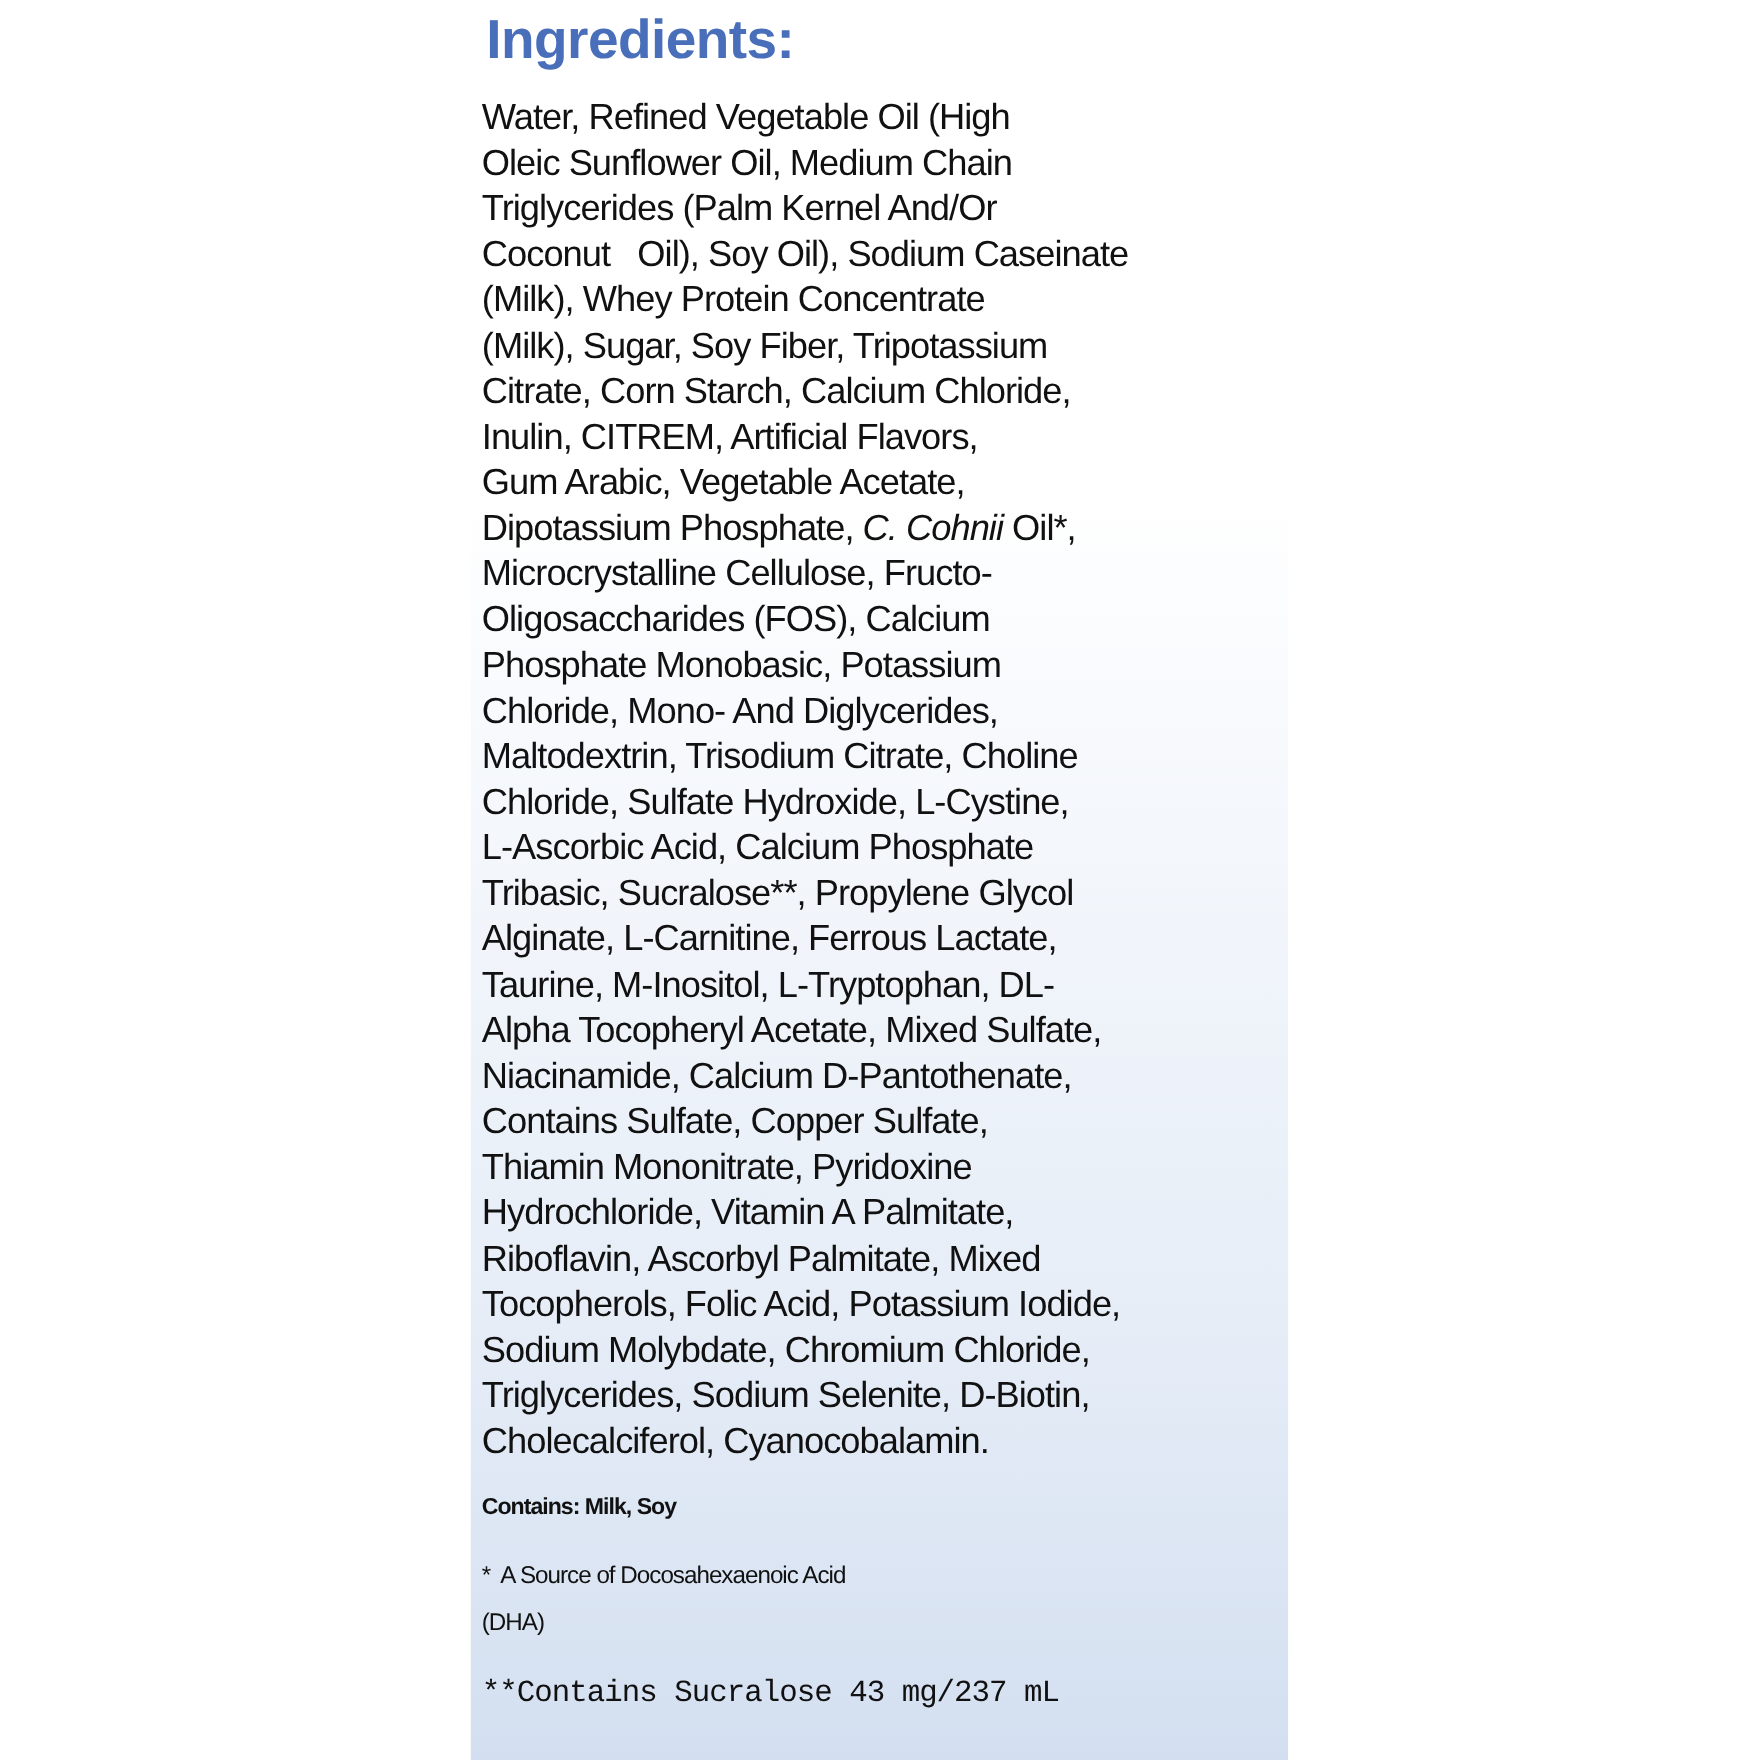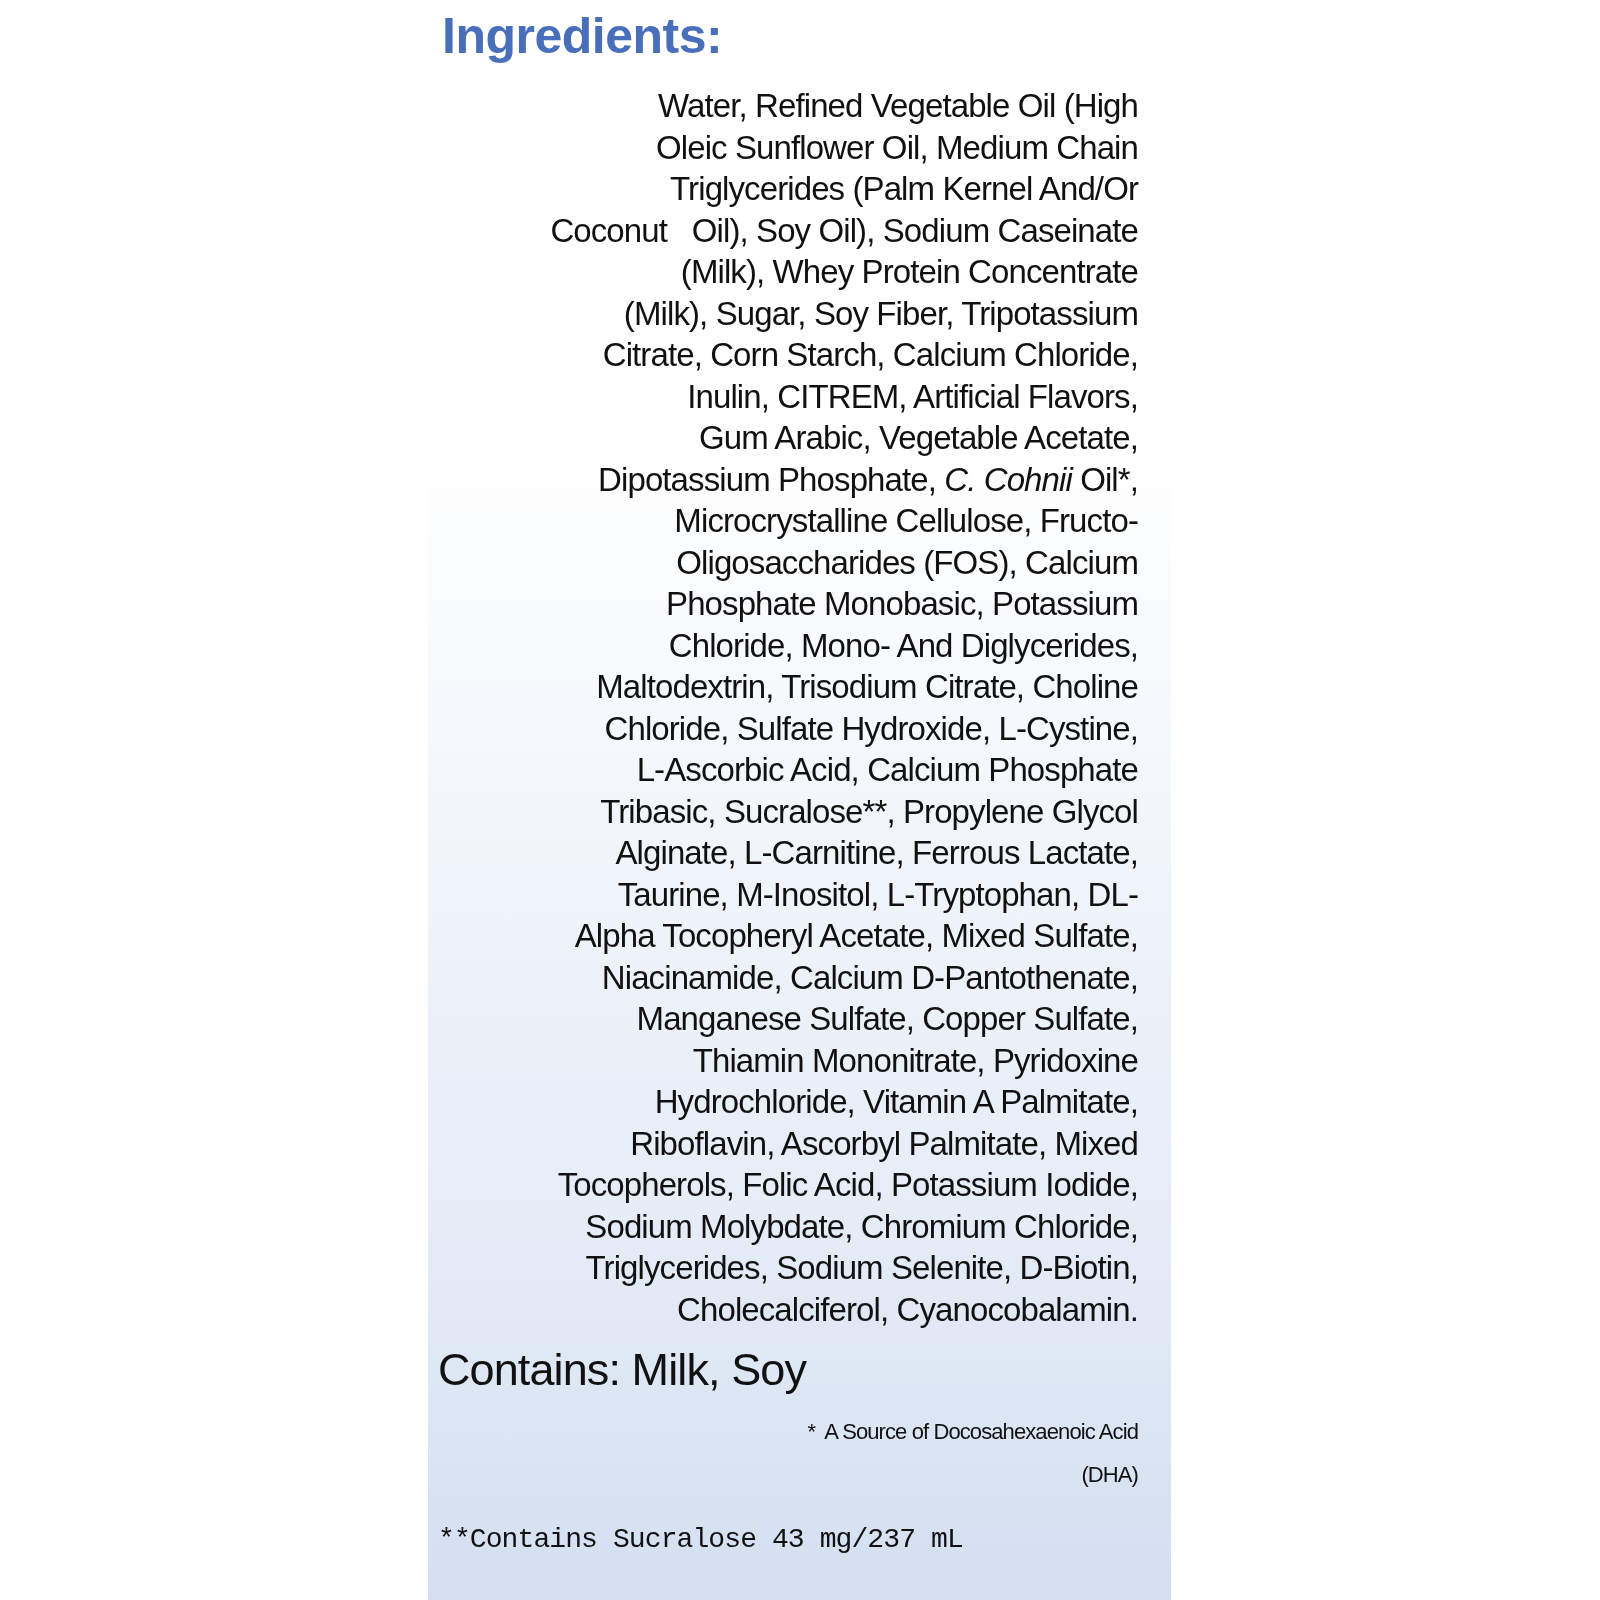--- a/index.html
+++ b/index.html
@@ -38,30 +38,29 @@
     font-family: "Liberation Sans", sans-serif;
     font-size: 33px;
     color: #111111;
     letter-spacing: -0.9px;
   }
   .line {
     display: block;
     height: 41.5px;
     line-height: 41.5px;
     white-space: pre;
-    text-align: right;
   }
   .ital { font-style: italic; }
   .contains {
     position: absolute;
     left: 438px;
     top: 1348px;
     font-family: "Liberation Sans", sans-serif;
-    font-weight: normal;
-    font-size: 45px;
+    font-weight: bold;
+    font-size: 21px;
     line-height: 44px;
     color: #111111;
     letter-spacing: -0.9px;
   }
   .foot1 {
     position: absolute;
     left: 438px;
     top: 1410px;
     width: 700px;
     font-family: "Liberation Sans", sans-serif;
@@ -105,21 +104,21 @@
   <span class="line">Phosphate Monobasic, Potassium</span>
   <span class="line">Chloride, Mono- And Diglycerides,</span>
   <span class="line">Maltodextrin, Trisodium Citrate, Choline</span>
   <span class="line">Chloride, Sulfate Hydroxide, L-Cystine,</span>
   <span class="line">L-Ascorbic Acid, Calcium Phosphate</span>
   <span class="line">Tribasic, Sucralose**, Propylene Glycol</span>
   <span class="line">Alginate, L-Carnitine, Ferrous Lactate,</span>
   <span class="line">Taurine, M-Inositol, L-Tryptophan, DL-</span>
   <span class="line">Alpha Tocopheryl Acetate, Mixed Sulfate,</span>
   <span class="line">Niacinamide, Calcium D-Pantothenate,</span>
-  <span class="line">Manganese Sulfate, Copper Sulfate,</span>
+  <span class="line">Contains Sulfate, Copper Sulfate,</span>
   <span class="line">Thiamin Mononitrate, Pyridoxine</span>
   <span class="line">Hydrochloride, Vitamin A Palmitate,</span>
   <span class="line">Riboflavin, Ascorbyl Palmitate, Mixed</span>
   <span class="line">Tocopherols, Folic Acid, Potassium Iodide,</span>
   <span class="line">Sodium Molybdate, Chromium Chloride,</span>
   <span class="line">Triglycerides, Sodium Selenite, D-Biotin,</span>
   <span class="line">Cholecalciferol, Cyanocobalamin.</span>
 </div>
 
 <div class="contains">Contains: Milk, Soy</div>

